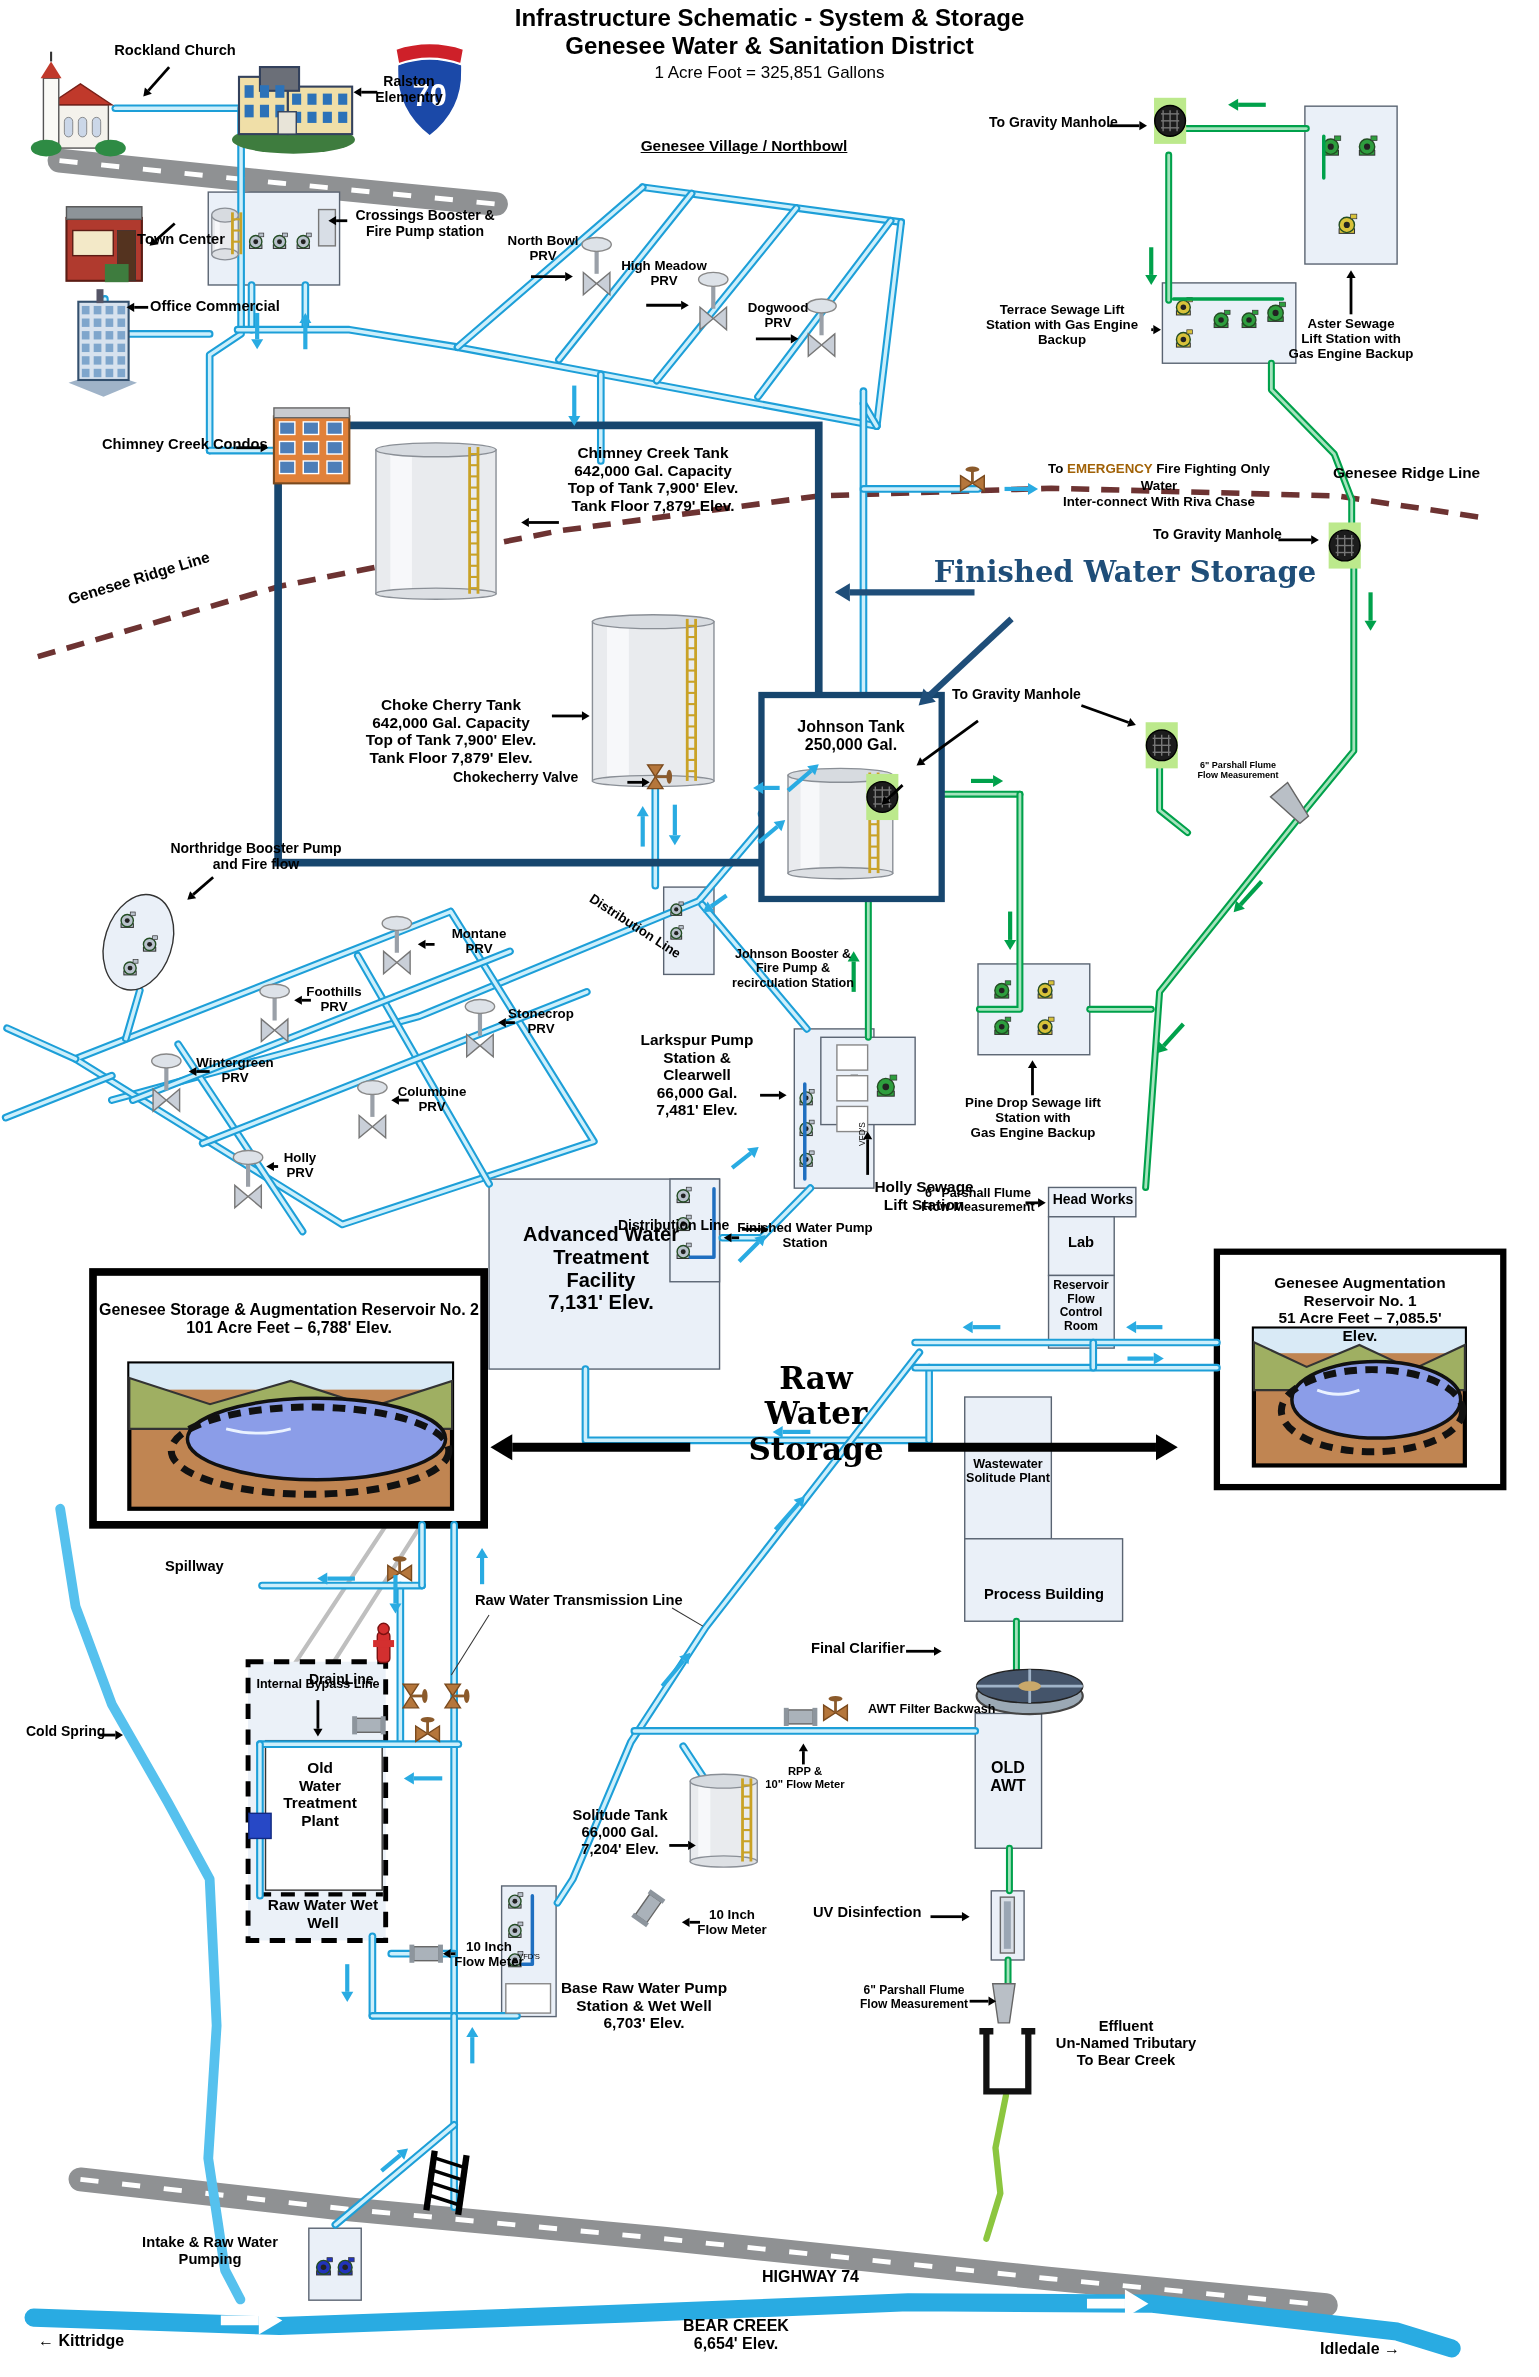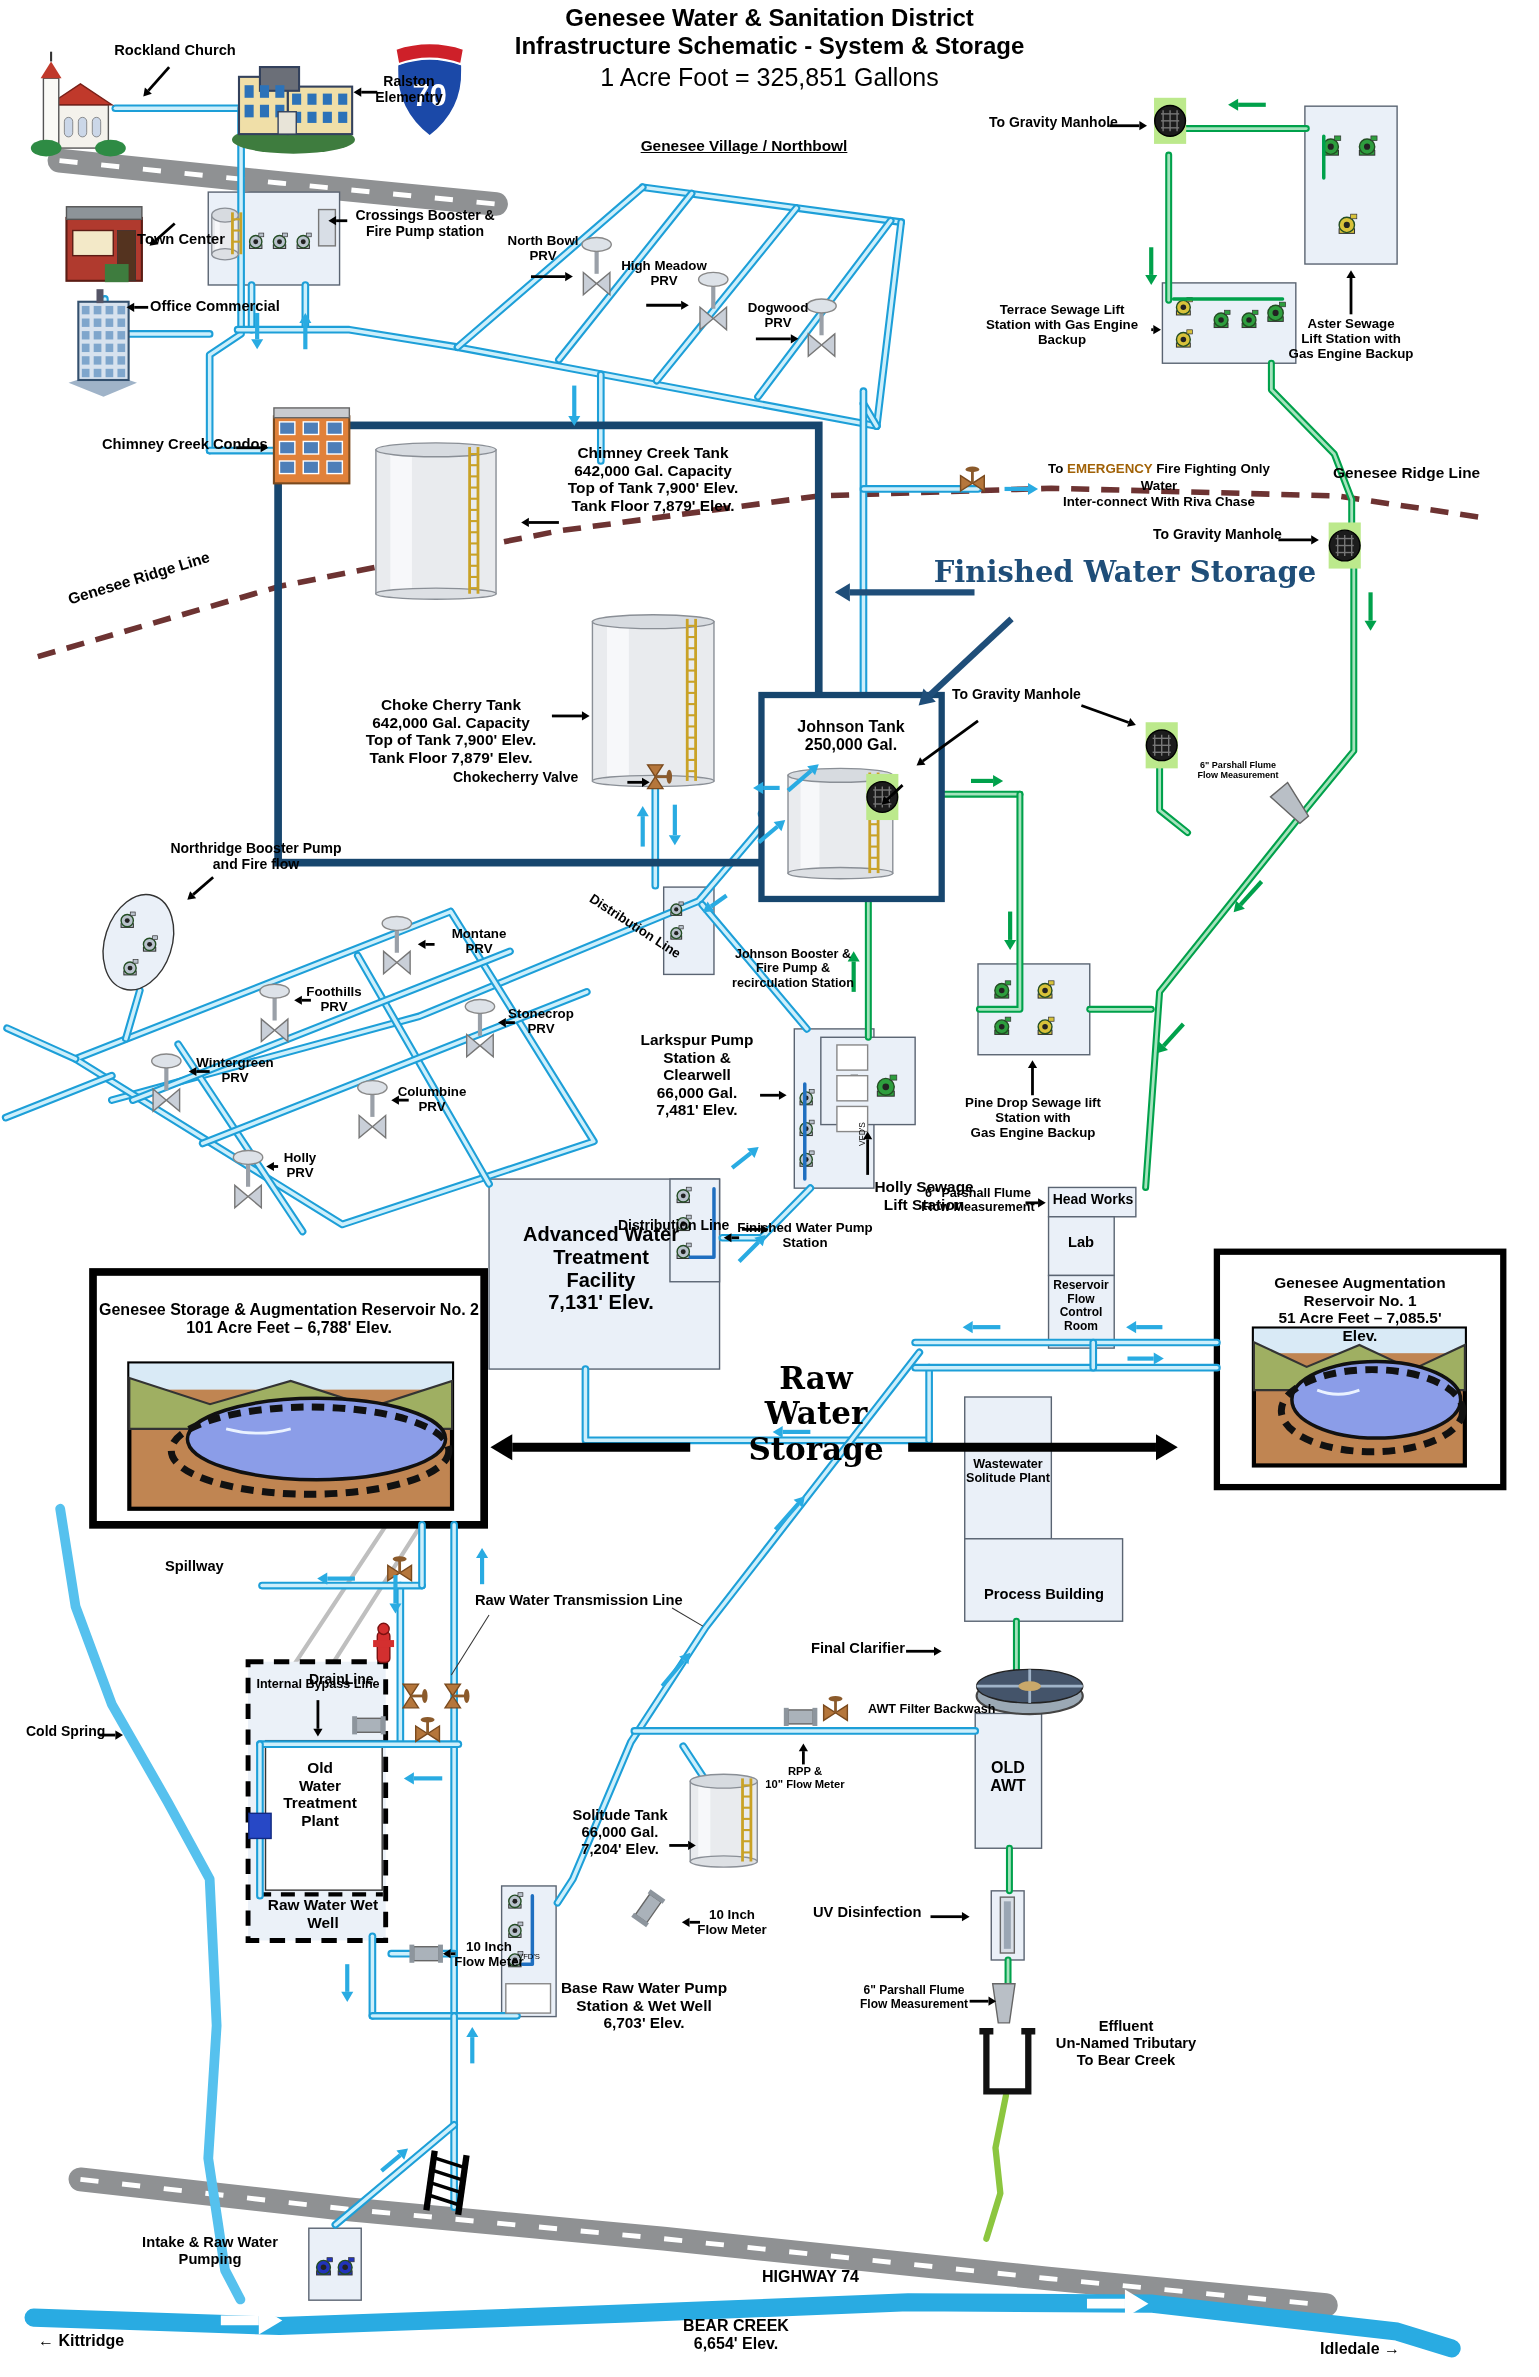--- a/index.html
+++ b/index.html
@@ -7,21 +7,21 @@
         font-family:"Liberation Sans",sans-serif;}
   #art{position:absolute;left:0;top:0;}
   .lbl{position:absolute;font-family:"Liberation Sans",sans-serif;font-weight:bold;color:#000;
        white-space:pre-line;line-height:1.14;text-align:center;transform:translateX(-50%);}
   .left{transform:none;text-align:left;}
   .serif{font-family:"DejaVu Serif","Liberation Serif",serif;}
   .navy{color:#1F4E79;}
   .norm{font-weight:normal;}
   #title-block{position:absolute;left:0;top:4.2px;width:1539px;text-align:center;}
   #title-block .t1{font-size:24px;font-weight:bold;}
-  #title-block .t3{font-size:25px;font-weight:normal;margin-top:2.8px;}
+  #title-block .t3{font-size:17px;font-weight:normal;margin-top:2.8px;}
   #emergency-label{position:absolute;left:1033px;top:461px;width:252px;text-align:center;
        font-size:13.3px;font-weight:bold;line-height:1.25;}
   .red{color:#a16207;}
 </style>
 </head>
 <body>
 
 <div id="page">
   <svg id="art" width="1539" height="2377" viewBox="0 0 2203 3403">
       <polyline points="85,230 400,262 710,292" fill="none" stroke="#8F9193" stroke-width="34" stroke-linejoin="round" stroke-linecap="round"></polyline>
@@ -931,22 +931,22 @@
       <polygon points="1222,1362 1213.36,1376.4 1230.64,1376.4" fill="#00A14B"></polygon>
       <line x1="316" y1="3322" x2="370.4" y2="3322" stroke="#fff" stroke-width="14"></line>
       <polygon points="404,3322 370.4,3301.84 370.4,3342.16" fill="#fff"></polygon>
       <line x1="1556" y1="3298" x2="1610.4" y2="3298" stroke="#fff" stroke-width="14"></line>
       <polygon points="1644,3298 1610.4,3277.84 1610.4,3318.16" fill="#fff"></polygon>
       <line x1="700" y1="2312" x2="646" y2="2398" stroke="#333" stroke-width="1.5"></line>
       <line x1="962" y1="2302" x2="1006" y2="2328" stroke="#333" stroke-width="1.5"></line>
     </svg>
 
   <div id="title-block">
+    <div class="t1">Infrastructure Schematic - System &amp; Storage</div>
     <div class="t1">Genesee Water &amp; Sanitation District</div>
-    <div class="t1">Infrastructure Schematic - System &amp; Storage</div>
     <div class="t3">1 Acre Foot = 325,851 Gallons</div>
   </div>
 
   <div id="emergency-label">
     <span>To </span><span class="red">EMERGENCY</span><span> Fire Fighting Only Water</span><br>
     <span>Inter-connect With Riva Chase</span>
   </div>
 
   <div id="labels">
       <div class="lbl" style="left: 175px; top: 42px; font-size: 14.7px;">Rockland Church</div>

